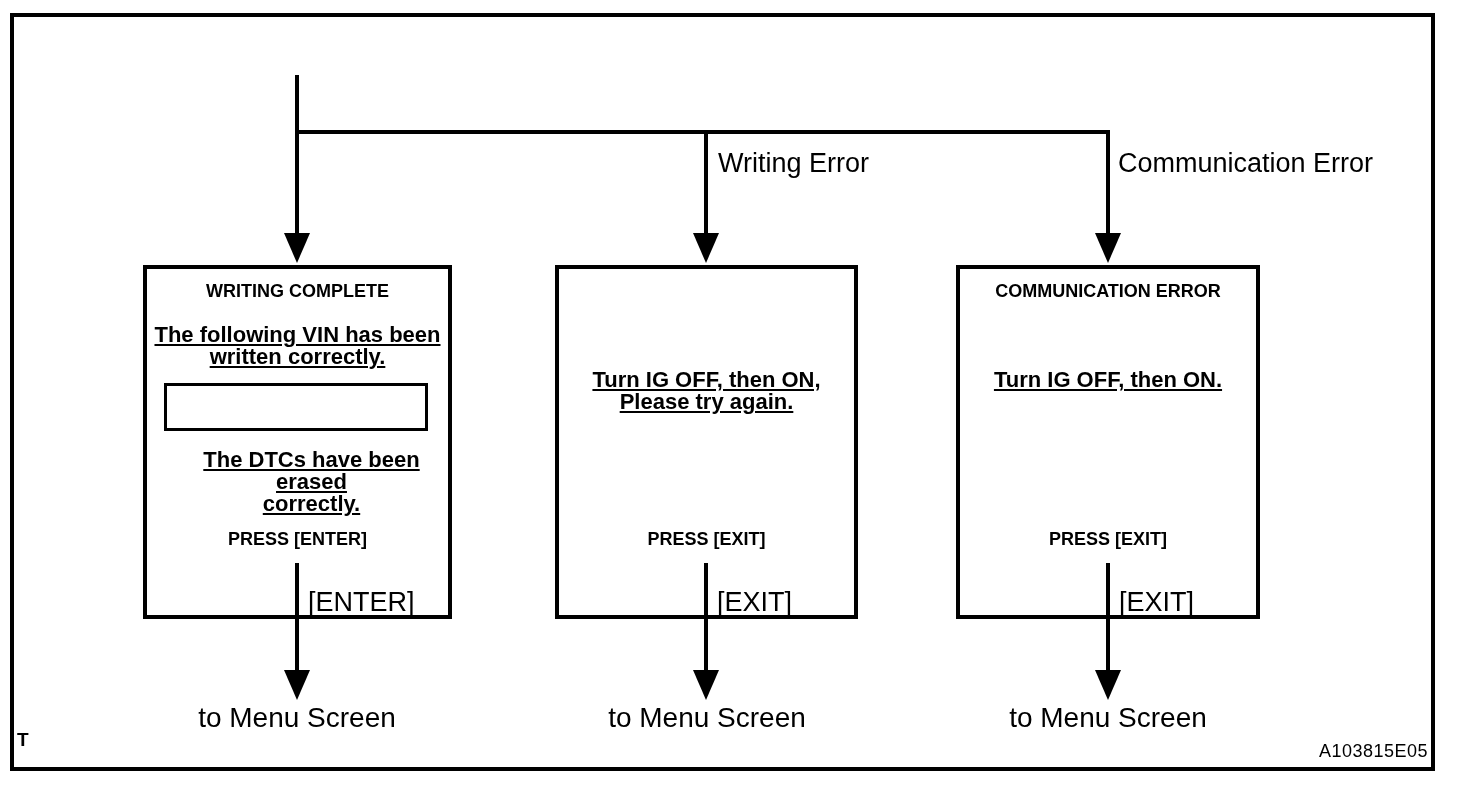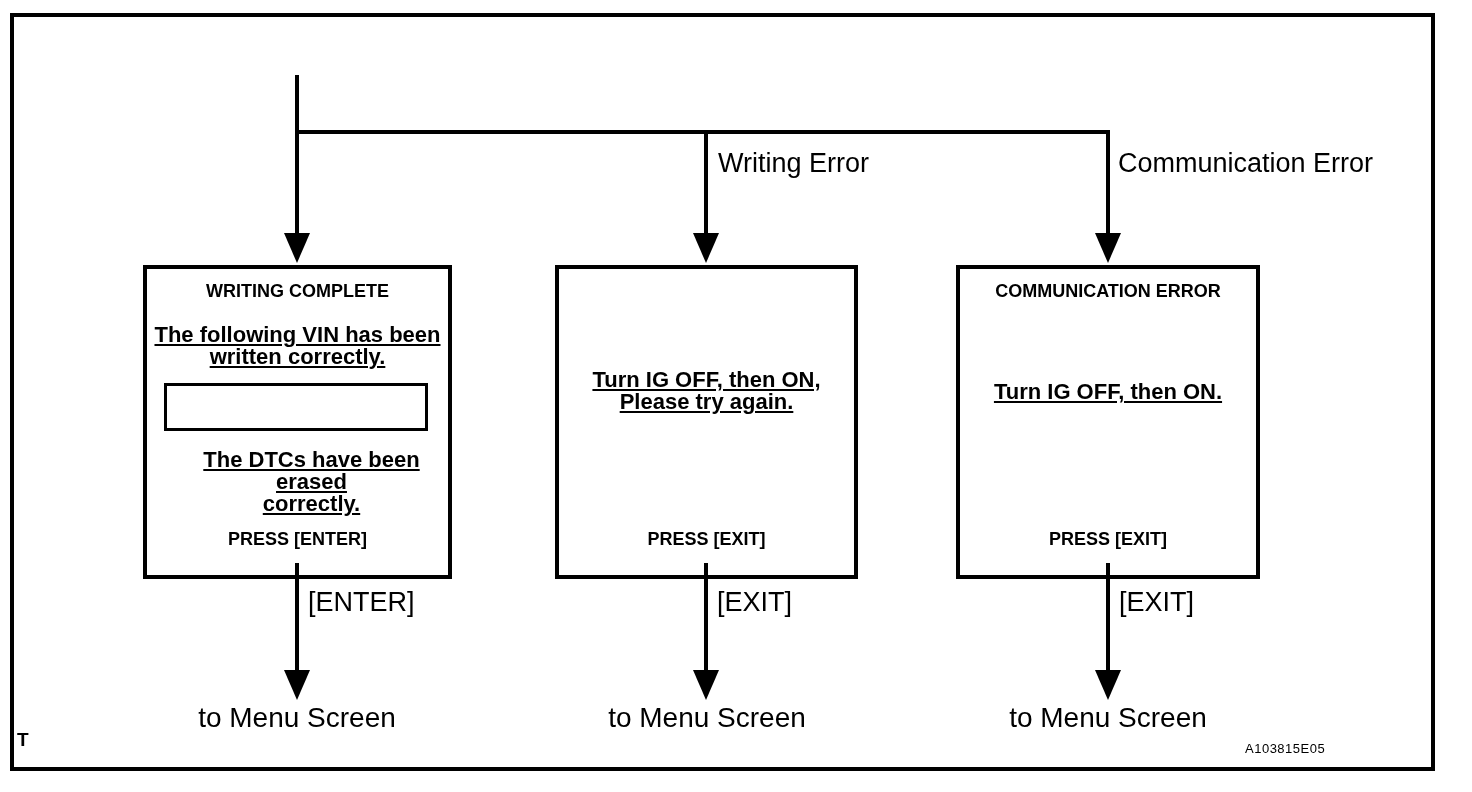--- a/index.html
+++ b/index.html
@@ -35,21 +35,21 @@
   }
   .cond-label {
     position: absolute;
     font-size: 27px;
     line-height: 30px;
     white-space: nowrap;
   }
   .screen-box {
     position: absolute;
     top: 265px;
-    height: 314px;
+    height: 354px;
     border: 4px solid #000;
     background: #fff;
   }
   .screen-box .ttl {
     position: absolute;
     top: 12px; left: 0; right: 0;
     text-align: center;
     font-weight: bold;
     font-size: 18px;
     white-space: pre-wrap;
@@ -98,21 +98,22 @@
   .corner-letter {
     position: absolute;
     left: 17px; top: 729px;
     font-weight: bold;
     font-size: 19px;
   }
   .figure-code {
     position: absolute;
     left: 1245px; top: 741px;
     width: 183px;
-    font-size: 13px;
+    text-align: right;
+    font-size: 18px;
     letter-spacing: 0.5px;
   }
 </style>
 </head>
 <body>
 
 <div class="stage">
 
   <div class="frame"></div>
 
@@ -140,21 +141,21 @@
   </div>
 
   <div class="screen-box" style="left:555px; width:303px;">
     <div class="bdy" style="top:100px;">Turn IG OFF, then ON,
 Please try again.</div>
     <div class="press">PRESS [EXIT]</div>
   </div>
 
   <div class="screen-box" style="left:956px; width:304px;">
     <div class="ttl">COMMUNICATION ERROR</div>
-    <div class="bdy" style="top:112px;">Turn IG OFF, then ON.</div>
+    <div class="bdy" style="top:100px;">Turn IG OFF, then ON.</div>
     <div class="press">PRESS [EXIT]</div>
   </div>
 
   <div class="vline" style="left:295px; top:563px; width:4px; height:107px;"></div>
   <div class="arrowhead" style="left:284px; top:670px;"></div>
   <div class="vline" style="left:704px; top:563px; width:4px; height:107px;"></div>
   <div class="arrowhead" style="left:693px; top:670px;"></div>
   <div class="vline" style="left:1106px; top:563px; width:4px; height:107px;"></div>
   <div class="arrowhead" style="left:1095px; top:670px;"></div>
 

